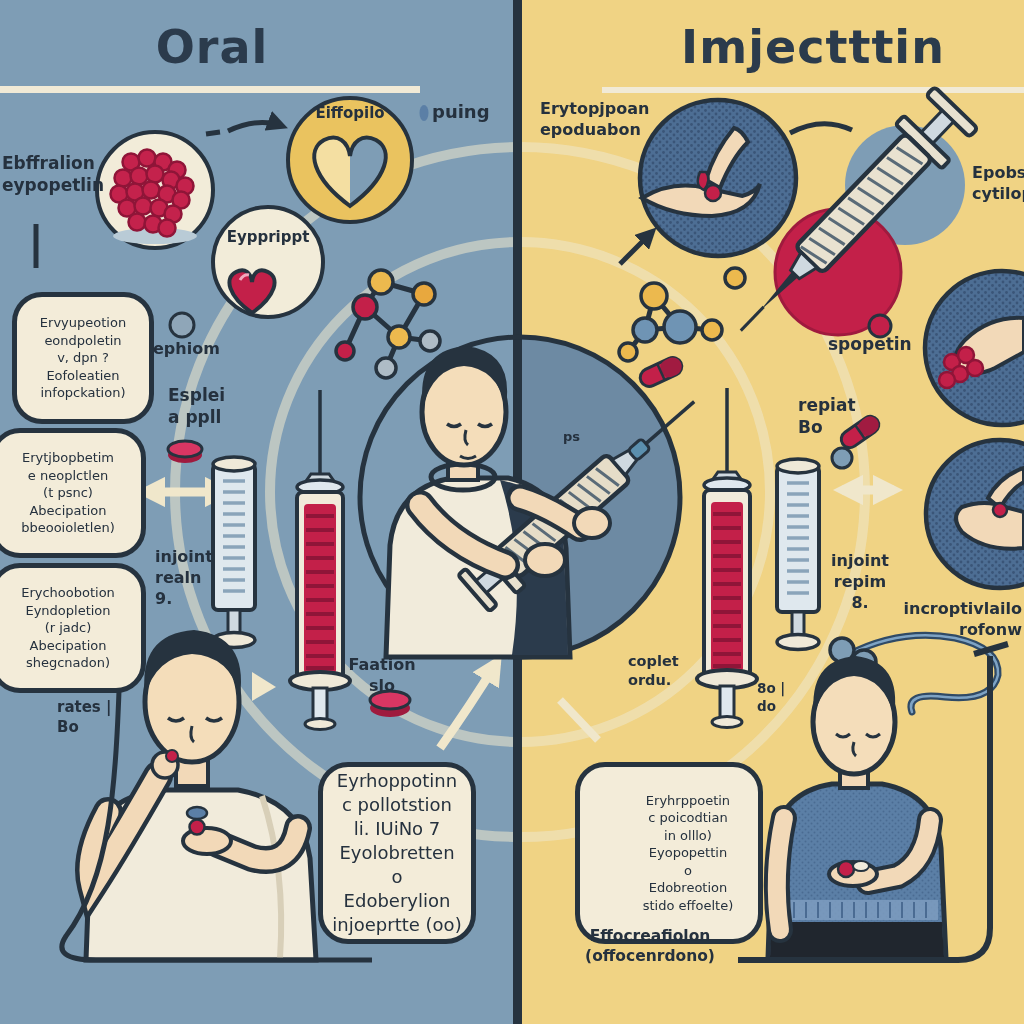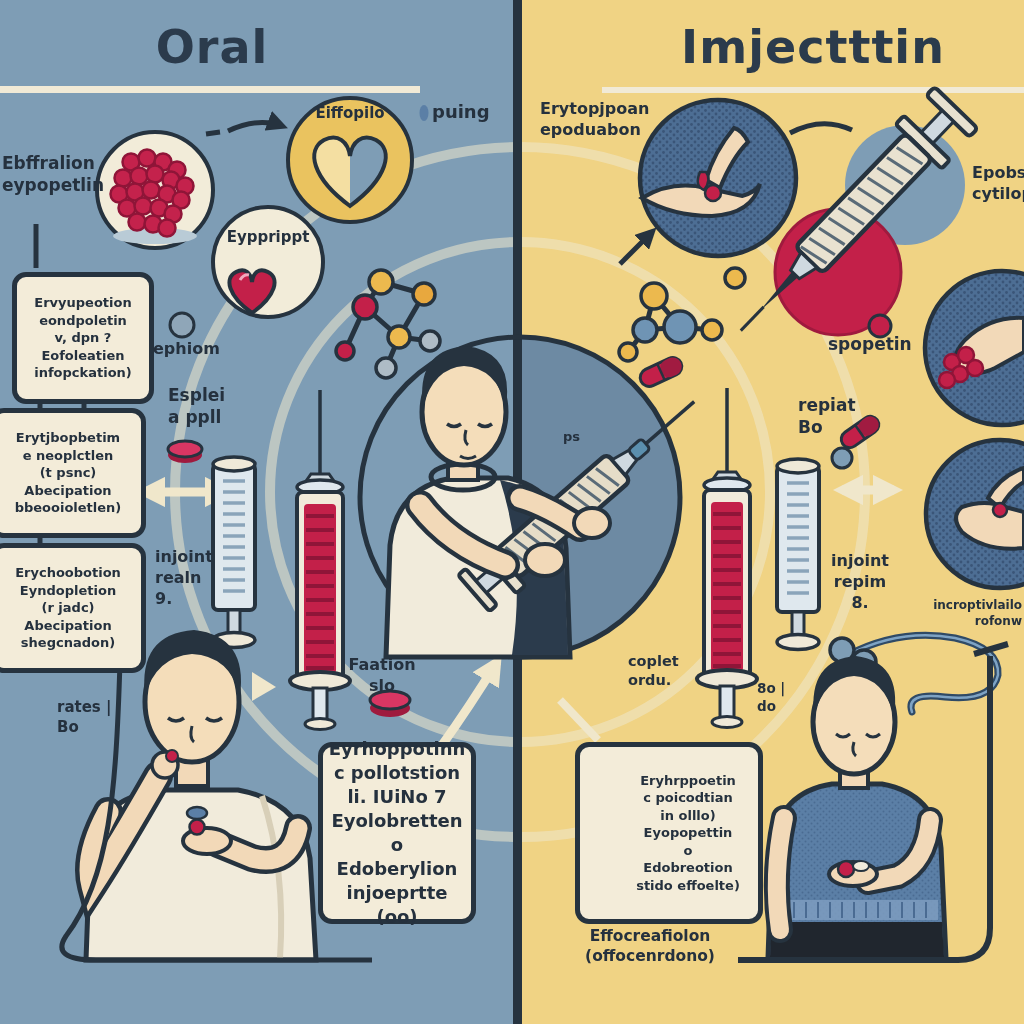--- a/index.html
+++ b/index.html
@@ -5,23 +5,23 @@
   html,body{margin:0;padding:0;}
   #stage{position:relative;width:1024px;height:1024px;overflow:hidden;
          font-family:"DejaVu Sans",sans-serif;background:#f9a8d4;}
   #art{position:absolute;left:0;top:0;z-index:1;}
   .lbl{position:absolute;white-space:pre-line;font-weight:700;color:var(--text);
        line-height:1.32;z-index:3;}
   .ctr{transform:translateX(-50%);text-align:center;}
   .rt{text-align:right;}
   .title{font-size:46px;font-weight:800;letter-spacing:1px;color:#2b3b4c;line-height:1;}
   .tbox{position:absolute;background:var(--cream);border:5px solid var(--ink);
-        border-radius:14px;display:flex;align-items:center;justify-content:center;
-        text-align:center;white-space:pre-line;font-weight:700;color:var(--text);
-        line-height:1.34;z-index:2;}
+        border-radius:30px;display:flex;align-items:center;justify-content:center;
+        text-align:center;white-space:pre-line;font-weight:400;color:var(--text);
+        line-height:1.34;z-index:2;margin-top:20px;}
 </style>
 </head>
 <body>
 
 <div id="stage">
 
 <svg id="art" width="1024" height="1024" viewBox="0 0 1024 1024">
   <defs>
     <pattern id="dots" width="7" height="7" patternUnits="userSpaceOnUse">
       <rect width="7" height="7" fill="#4d6e94"></rect>
@@ -360,21 +360,21 @@
 <div class="lbl" style="left:540px;top:98px;font-size:16px;">Erytopjpoan
 epoduabon</div>
 <div class="lbl" style="left:972px;top:162px;font-size:16px;">Epobsi
 cytilopll</div>
 <div class="lbl" style="left:828px;top:333px;font-size:17px;">spopetin</div>
 <div class="lbl" style="left:798px;top:386px;font-size:17px;margin-top:8px;">repiat
 Bo</div>
 <div class="lbl ctr" style="left:860px;top:550px;font-size:16px;">injoint
 repim
 8.</div>
-<div class="lbl rt" style="right:2px;top:598px;font-size:12px;">incroptivlailo
+<div class="lbl rt" style="right:2px;top:598px;font-size:16px;">incroptivlailo
 rofonw</div>
 <div class="lbl" style="left:628px;top:652px;font-size:14.5px;">coplet
 ordu.</div>
 <div class="lbl" style="left:757px;top:680px;font-size:13.5px;">8o |
 do</div>
 <div class="lbl ctr" style="left:650px;top:926px;font-size:15.5px;">Effocreafiolon
 (offocenrdono)</div>
 
 <div class="tbox" style="left:575px;top:742px;width:140px;height:172px;font-size:13px;padding-left:38px;">Eryhrppoetin
 c poicodtian

